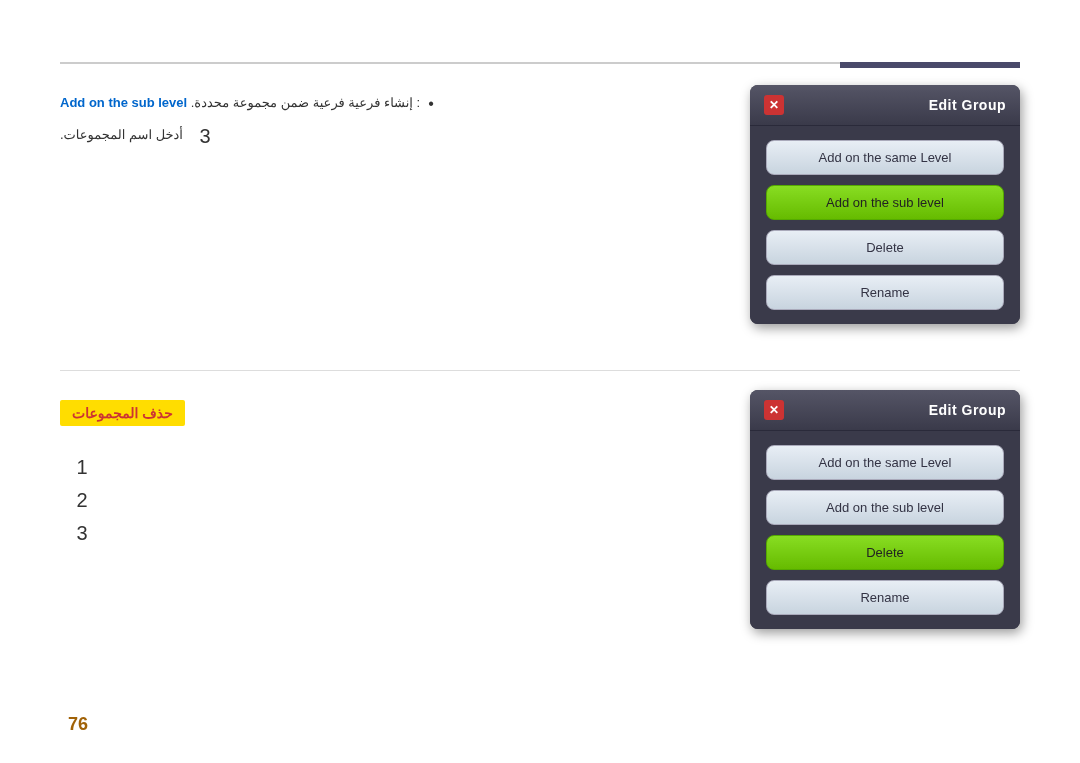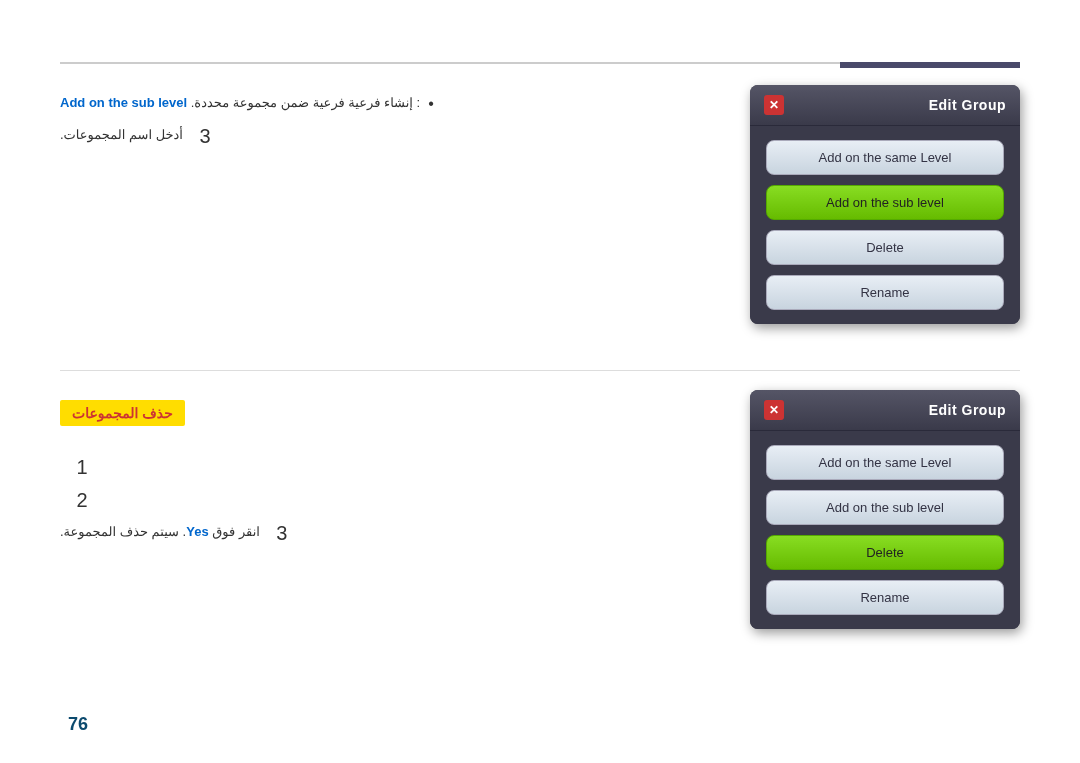--- a/index.html
+++ b/index.html
@@ -29,21 +29,21 @@
       height: 6px;
       background: #4a4a6a;
     }
 
     
     .page-number {
       position: absolute;
       bottom: 28px;
       left: 68px;
       font-size: 18px;
-      color: #0c4a6e;
+      color: #a16207;
       font-weight: bold;
     }
 
     
     .section-top {
       position: absolute;
       top: 85px;
       left: 60px;
       right: 60px;
       display: flex;
@@ -290,23 +290,20 @@
     <div class="numbered-line">
       <span class="step-number">1</span>
     </div>
 
     <div class="numbered-line">
       <span class="step-number">2</span>
     </div>
 
     <div class="numbered-line">
       <span class="step-number">3</span>
-      <span class="step-text">
-        انقر فوق <span class="blue-text">Yes</span>. سيتم حذف المجموعة.
-      </span>
     </div>
   </div>
 
   <div class="edit-group-panel">
     <div class="panel-header">
       <div class="panel-close-btn">
         <span>✕</span>
       </div>
       <span class="panel-title">Edit Group</span>
     </div>

